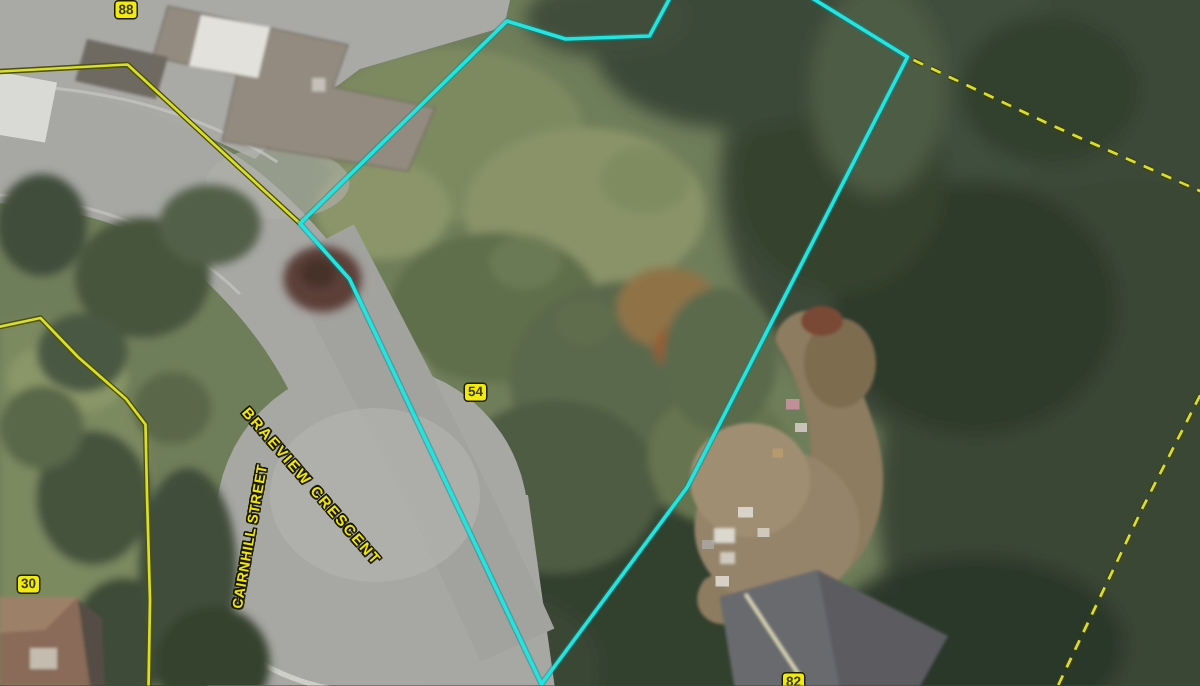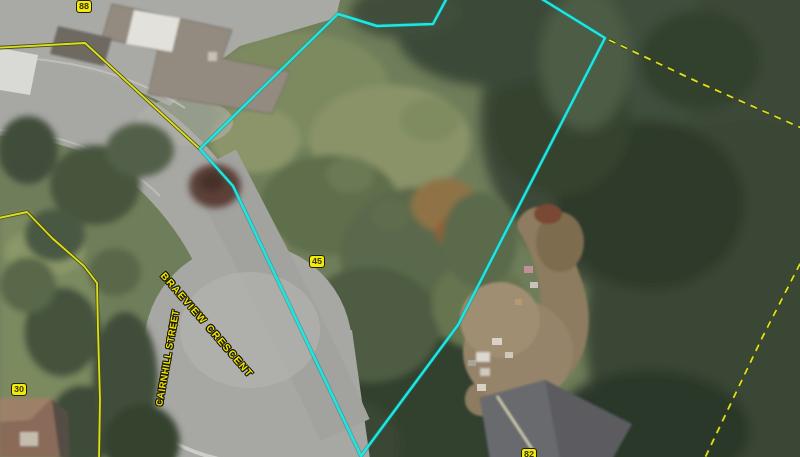--- a/index.html
+++ b/index.html
@@ -162,19 +162,19 @@
       <polyline points="806,252 762,338 703,462" stroke-width="1.8" stroke-dasharray="7 6" stroke="#d9df28"></polyline>
     </g>
 
     <g fill="none" stroke-linejoin="round">
       <polyline points="448,-4 433,24 377,26 338,14 200,149 233,186 361,456 458,325 605,38 537,-4" stroke="#0a8c8c" stroke-width="4.2" opacity="0.45"></polyline>
       <polyline points="448,-4 433,24 377,26 338,14 200,149 233,186 361,456 458,325 605,38 537,-4" stroke-width="2.4" stroke="#1fe6e0"></polyline>
     </g>
   </svg>
 
   <div class="parcel-label lbl-88">88</div>
-  <div class="parcel-label lbl-86">45</div>
+  <div class="parcel-label lbl-86">54</div>
   <div class="parcel-label lbl-26">30</div>
   <div class="parcel-label lbl-82">82</div>
 
   <div class="street-label lbl-braeview">BRAEVIEW CRESCENT</div>
   <div class="street-label lbl-cairnhill">CAIRNHILL STREET</div>
 </div>
 
 </body></html>

